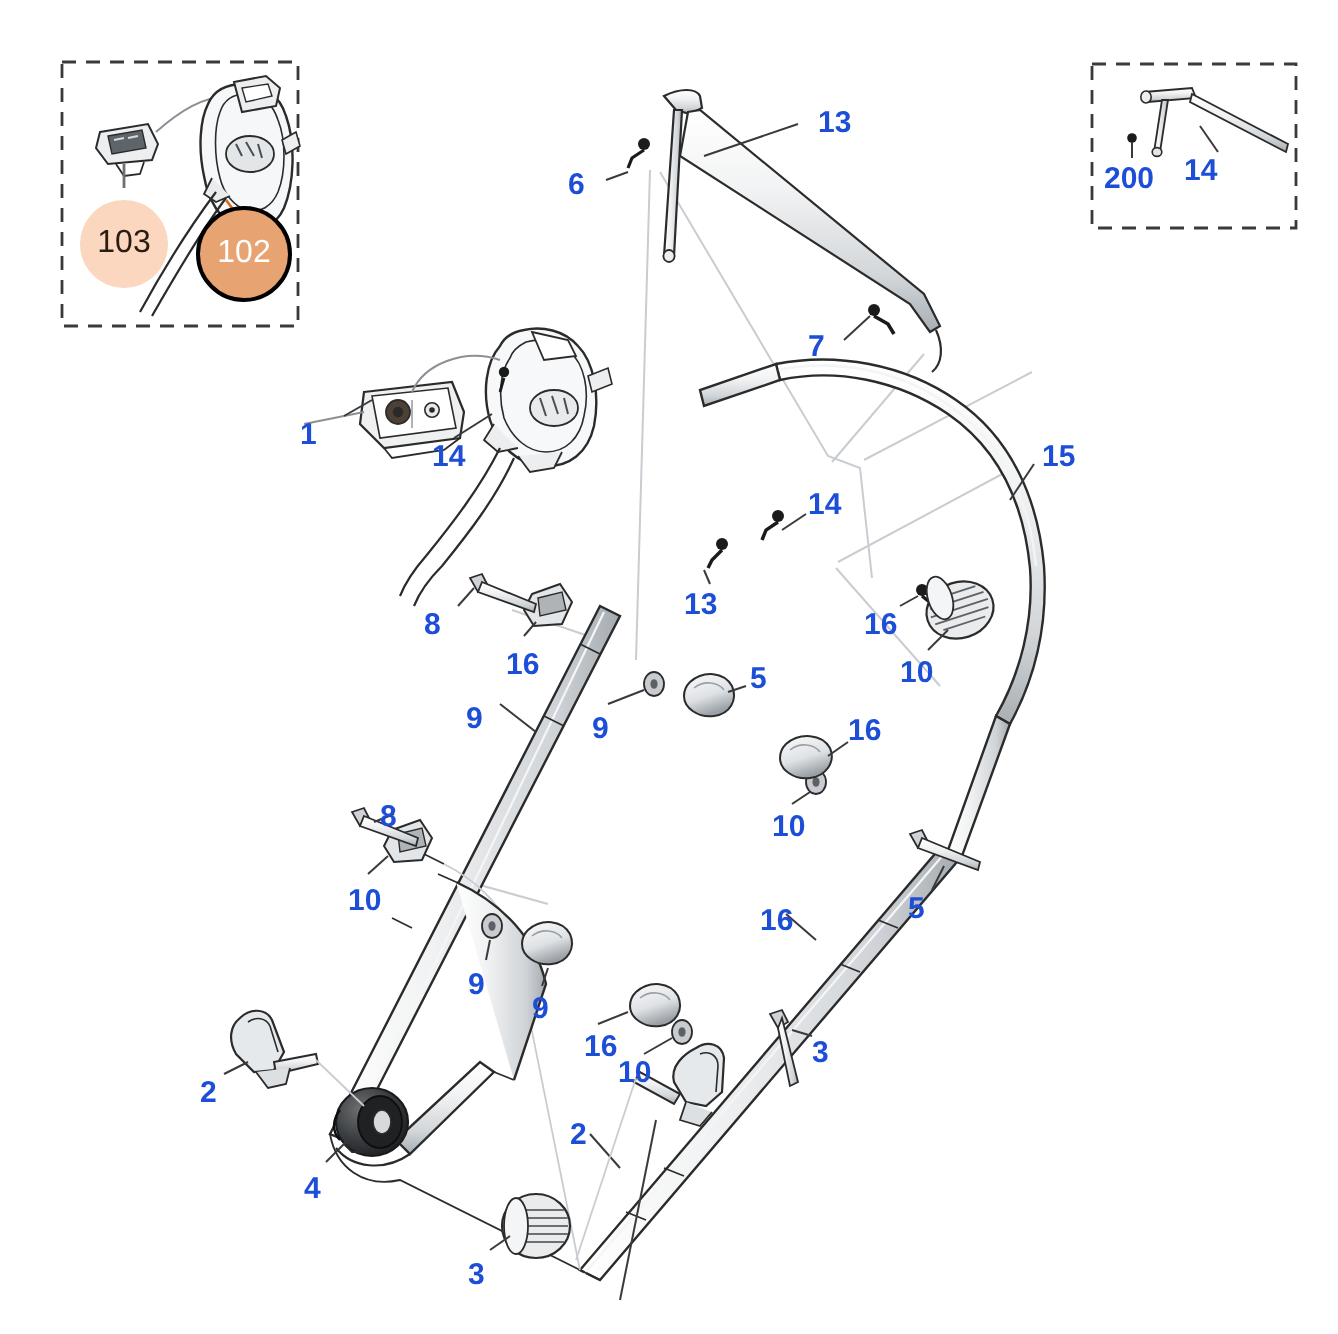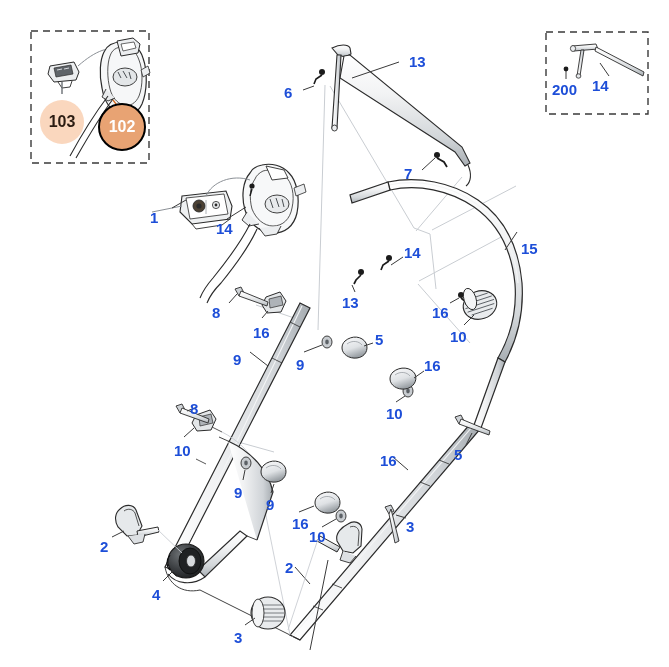--- a/index.html
+++ b/index.html
@@ -8,21 +8,21 @@
     font-family:"Liberation Sans","DejaVu Sans",sans-serif;
     -webkit-font-smoothing:antialiased;
   }
   #diagram{position:absolute;left:0;top:0;width:669px;height:667px;}
   .lbl{
     position:absolute;font-weight:bold;font-size:15px;color:#1d4ed8;
     line-height:1;white-space:nowrap;user-select:none;
   }
   .callout{
     position:absolute;border-radius:50%;display:flex;align-items:center;
-    justify-content:center;font-weight:bold;line-height:1;
+    justify-content:center;font-weight:normal;line-height:1;
   }
   .callout.c102{
     width:44px;height:44px;background:#e8a373;border:2px solid #000000;
     color:#ffffff;font-size:16px;
   }
   .callout.c103{
     width:44px;height:44px;background:#fad7be;border:none;
     color:#2b1c12;font-size:16px;
   }
 </style>
@@ -349,21 +349,21 @@
 </svg>
 
 <div class="callout c103" style="left:40px;top:100px;">103</div>
 <div class="callout c102" style="left:98px;top:103px;">102</div>
 
 <div class="lbl" style="left:552px;top:82px;">200</div>
 <div class="lbl" style="left:592px;top:78px;">14</div>
 <div class="lbl" style="left:284px;top:85px;">6</div>
 <div class="lbl" style="left:409px;top:54px;">13</div>
 <div class="lbl" style="left:404px;top:166px;">7</div>
-<div class="lbl" style="left:521px;top:221px;margin-top:20px;">15</div>
+<div class="lbl" style="left:521px;top:221px;">15</div>
 <div class="lbl" style="left:150px;top:210px;">1</div>
 <div class="lbl" style="left:216px;top:221px;">14</div>
 <div class="lbl" style="left:404px;top:245px;">14</div>
 <div class="lbl" style="left:342px;top:295px;">13</div>
 <div class="lbl" style="left:432px;top:305px;">16</div>
 <div class="lbl" style="left:450px;top:329px;">10</div>
 <div class="lbl" style="left:212px;top:305px;">8</div>
 <div class="lbl" style="left:253px;top:325px;">16</div>
 <div class="lbl" style="left:296px;top:357px;">9</div>
 <div class="lbl" style="left:375px;top:332px;">5</div>

